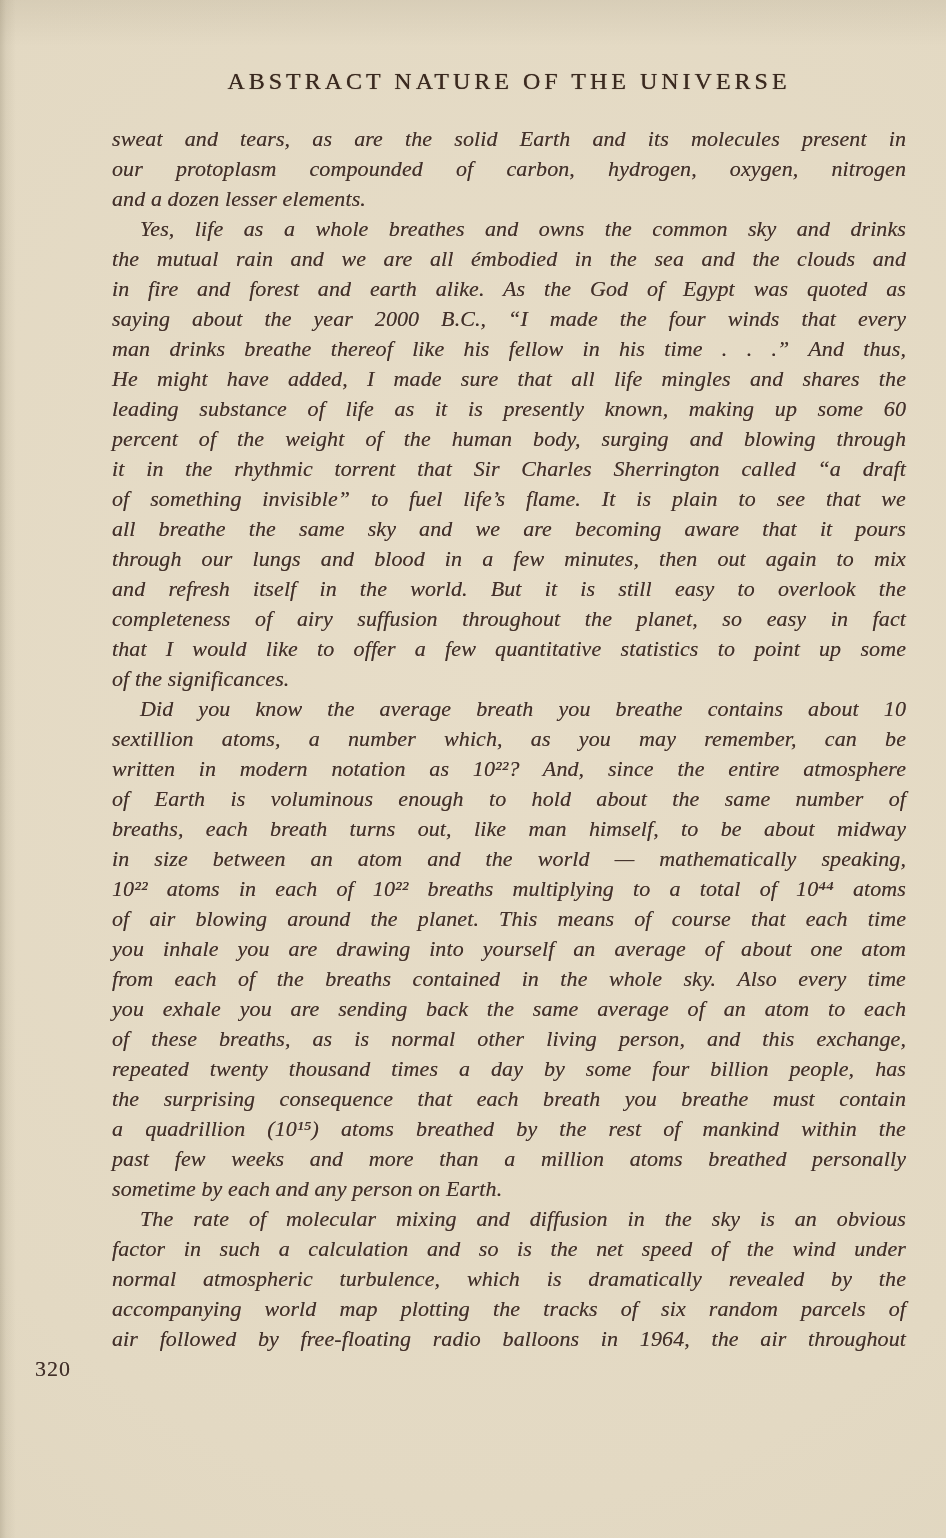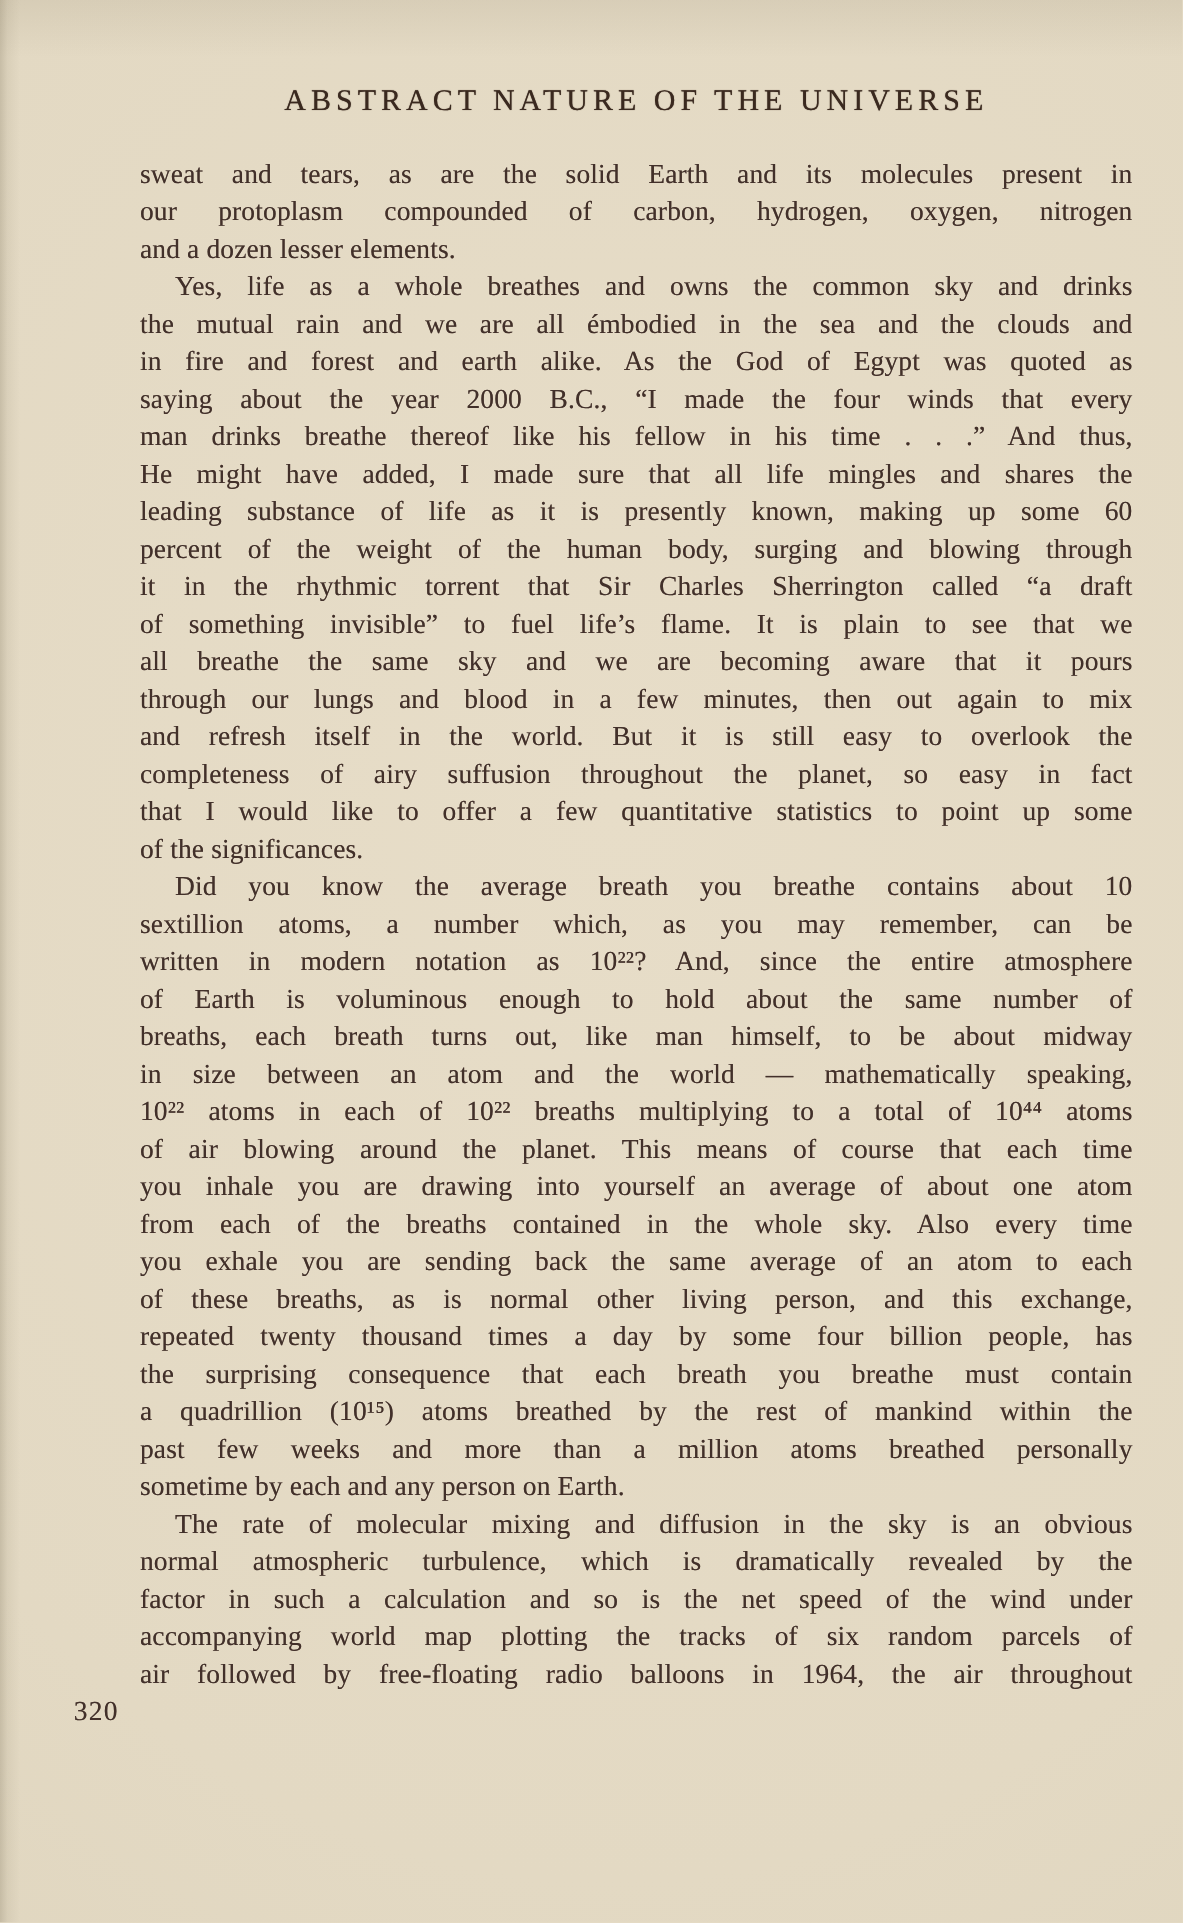--- a/index.html
+++ b/index.html
@@ -46,38 +46,38 @@
   }
   .line {
     height: 30px;
     line-height: 30px;
     font-size: 22px;
     letter-spacing: 0.1px;
     text-align: justify;
     text-align-last: justify;
     overflow: visible;
     white-space: normal;
+    font-style: italic;
   }
   .line.para-end {
     text-align-last: left;
   }
   .line.indent {
     text-indent: 28px;
   }
   .page-number {
     position: absolute;
     left: 35px;
     top: 1354px;
     height: 30px;
     line-height: 30px;
     font-size: 22px;
     letter-spacing: 1px;
     color: #42302a;
     text-shadow: 0 0 0.5px rgba(66, 48, 42, 0.6);
-    margin-left: 24px;
   }
 </style>
 </head>
 <body>
 
 <div class="page-surface"></div>
 
 <div class="running-head">ABSTRACT NATURE OF THE UNIVERSE</div>
 
 <div class="text-block">
@@ -111,19 +111,19 @@
     <div class="line">you inhale you are drawing into yourself an average of about one atom</div>
     <div class="line">from each of the breaths contained in the whole sky.  Also every time</div>
     <div class="line">you exhale you are sending back the same average of an atom to each</div>
     <div class="line">of these breaths, as is normal other living person, and this exchange,</div>
     <div class="line">repeated twenty thousand times a day by some four billion people, has</div>
     <div class="line">the surprising consequence that each breath you breathe must contain</div>
     <div class="line">a quadrillion (10¹⁵) atoms breathed by the rest of mankind within the</div>
     <div class="line">past few weeks and more than a million atoms breathed personally</div>
     <div class="line para-end">sometime by each and any person on Earth.</div>
     <div class="line indent">The rate of molecular mixing and diffusion in the sky is an obvious</div>
+    <div class="line">factor in such a calculation and so is the net speed of the wind under</div>
     <div class="line">normal atmospheric turbulence, which is dramatically revealed by the</div>
-    <div class="line">factor in such a calculation and so is the net speed of the wind under</div>
     <div class="line">accompanying world map plotting the tracks of six random parcels of</div>
     <div class="line">air followed by free-floating radio balloons in 1964, the air throughout</div>
   </div>
 
 <div class="page-number">320</div>
 
 </body></html>

